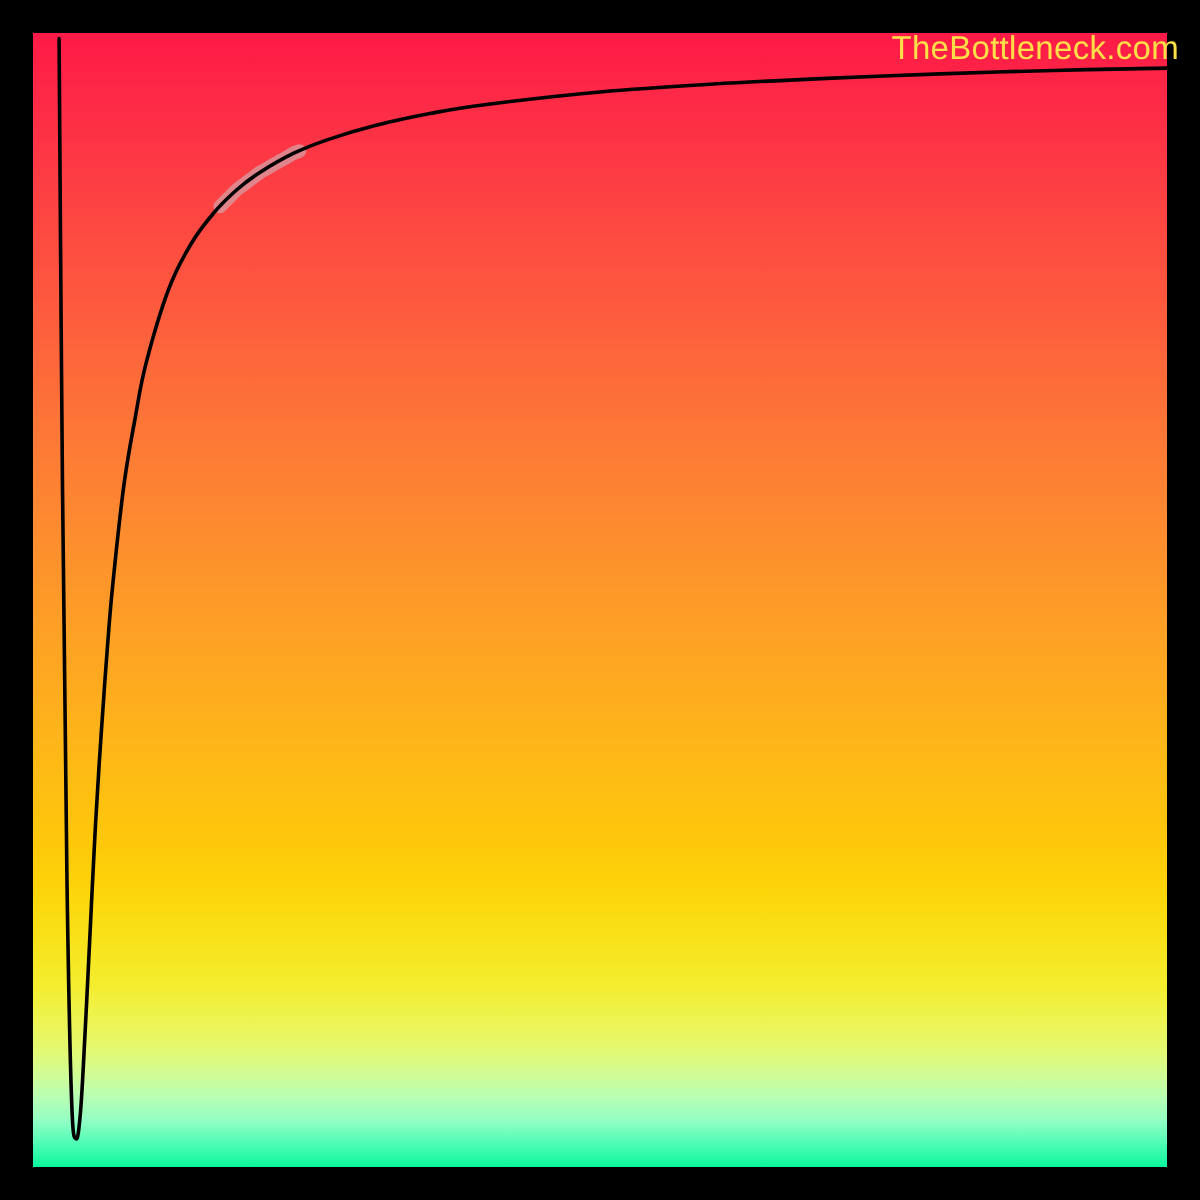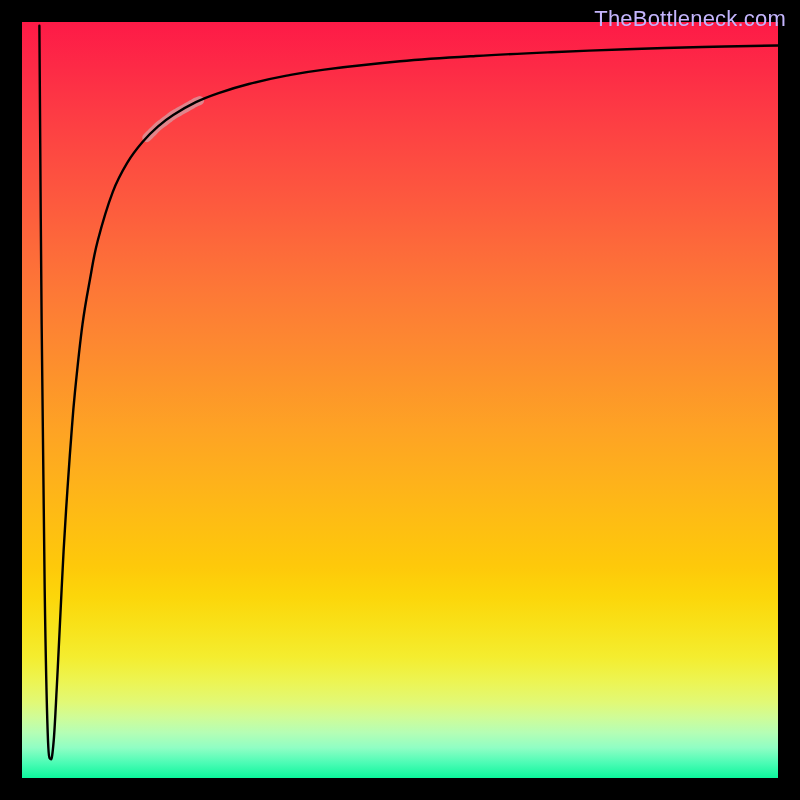--- a/index.html
+++ b/index.html
@@ -12,25 +12,25 @@
     font-family: Arial, Helvetica, sans-serif;
   }
   .frame {
     position: relative;
     width: 800px;
     height: 800px;
     background: #000;
   }
   .watermark {
     position: absolute;
-    top: 6px;
+    top: 19px;
     right: 14px;
     font-size: 22px;
     font-weight: 400;
-    color: #c4b5fd;
+    color: #fde047;
     letter-spacing: 0.2px;
     z-index: 10;
   }
   .plot-area {
     position: absolute;
     left: 22px;
     top: 22px;
     width: 756px;
     height: 756px;
     background: linear-gradient(

